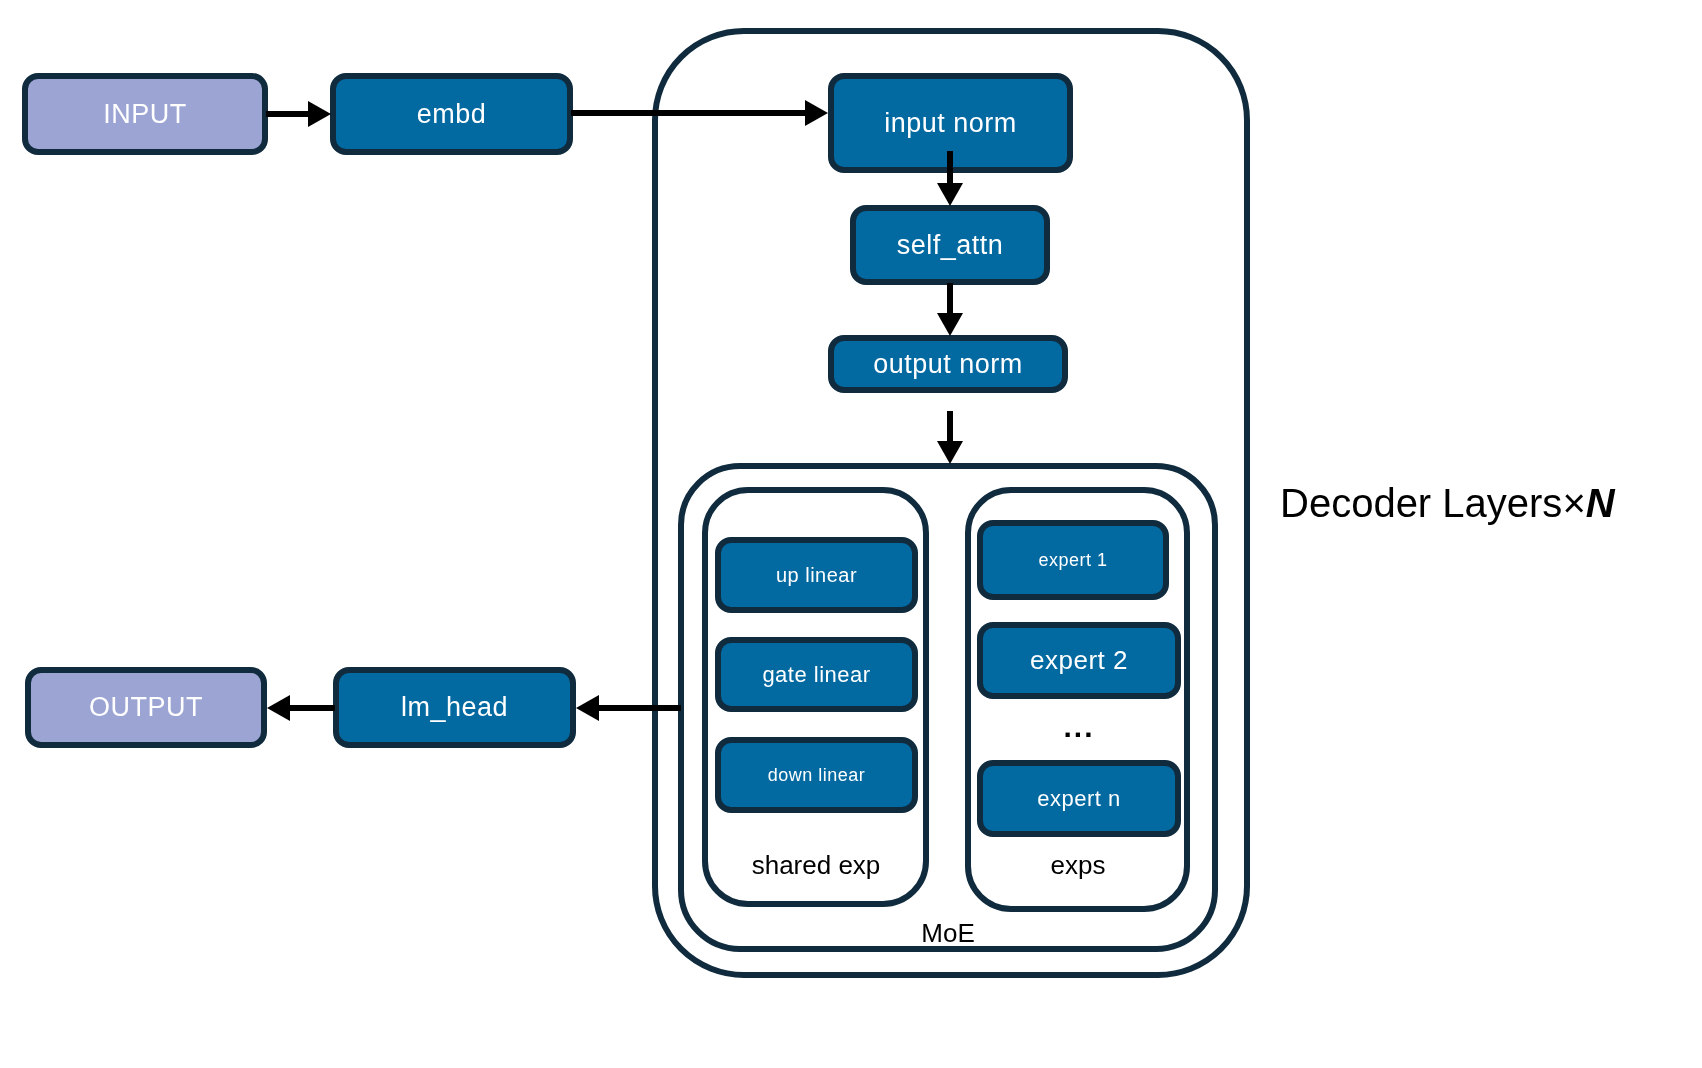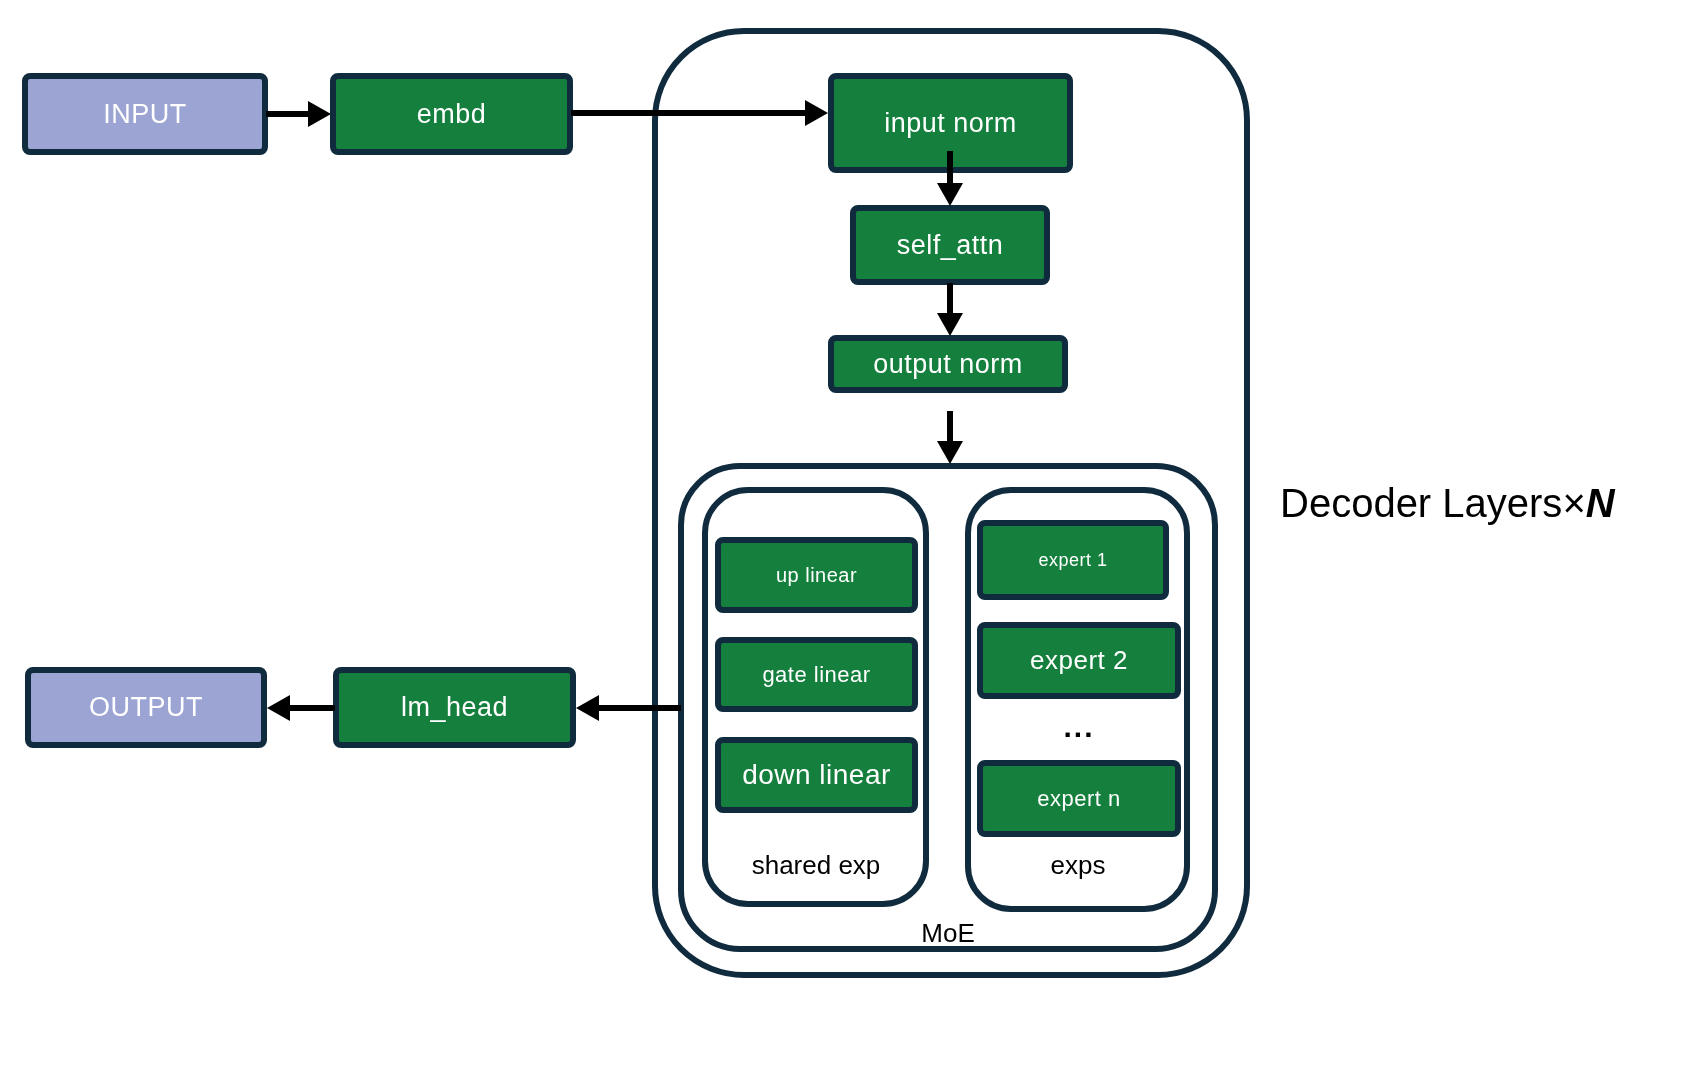--- a/index.html
+++ b/index.html
@@ -8,28 +8,28 @@
     width:1702px;height:1068px;
     background:#ffffff;
     font-family:"Liberation Sans", sans-serif;
     overflow:hidden;
   }
   
   .node{
     position:absolute;
     box-sizing:border-box;
     border:6px solid #0f2b3d;
-    border-radius:8px;
+    border-radius:16px;
     display:flex;align-items:center;justify-content:center;
     color:#ffffff;
     font-size:27px;
     letter-spacing:0.5px;
   }
   .io{background:#9ba4d2;}
-  .mod{background:#15803d;}
+  .mod{background:#0369a1;}
   
   .container{
     position:absolute;
     box-sizing:border-box;
     border:6px solid #0f2b3d;
     background:transparent;
   }
   .decoder{left:652px;top:28px;width:598px;height:950px;border-radius:92px;}
   .moe{left:678px;top:463px;width:540px;height:489px;border-radius:62px;}
   .subgroup{border-radius:46px;}
@@ -73,21 +73,21 @@
   <div class="container subgroup exps"></div>
 
   <div class="node io" style="left:22px;top:73px;width:246px;height:82px;">INPUT</div>
   <div class="node mod" style="left:330px;top:73px;width:243px;height:82px;">embd</div>
   <div class="node mod" style="left:828px;top:73px;width:245px;height:100px;">input norm</div>
   <div class="node mod" style="left:850px;top:205px;width:200px;height:80px;">self_attn</div>
   <div class="node mod" style="left:828px;top:335px;width:240px;height:58px;">output norm</div>
 
   <div class="node mod" style="left:715px;top:537px;width:203px;height:76px;font-size:20px;">up linear</div>
   <div class="node mod" style="left:715px;top:637px;width:203px;height:75px;font-size:22px;">gate linear</div>
-  <div class="node mod" style="left:715px;top:737px;width:203px;height:76px;font-size:28px;">down linear</div>
+  <div class="node mod" style="left:715px;top:737px;width:203px;height:76px;font-size:18px;">down linear</div>
 
   <div class="node mod" style="left:977px;top:520px;width:192px;height:80px;font-size:18px;">expert 1</div>
   <div class="node mod" style="left:977px;top:622px;width:204px;height:77px;font-size:26px;">expert 2</div>
   <div class="lbl dots" style="left:1079px;top:727px;">...</div>
   <div class="node mod" style="left:977px;top:760px;width:204px;height:77px;font-size:22px;">expert n</div>
 
   <div class="node io" style="left:25px;top:667px;width:242px;height:81px;">OUTPUT</div>
   <div class="node mod" style="left:333px;top:667px;width:243px;height:81px;">lm_head</div>
 
   <div class="lbl" style="left:816px;top:865px;">shared exp</div>

